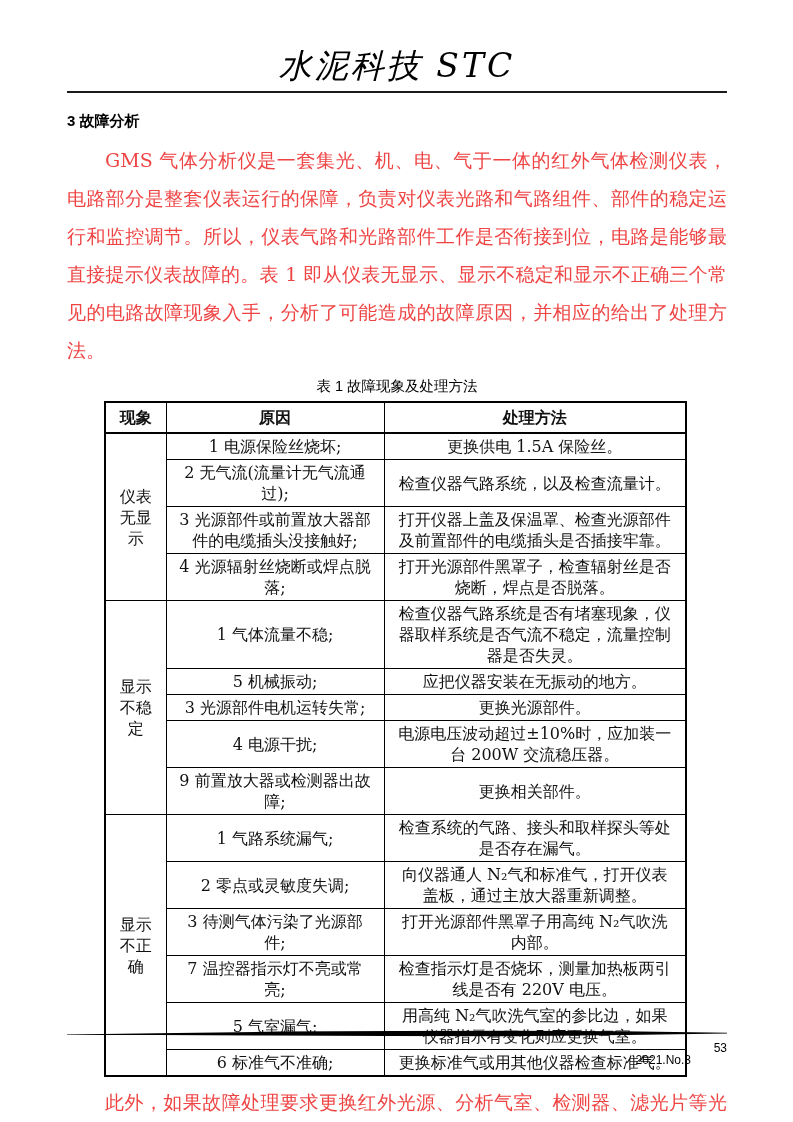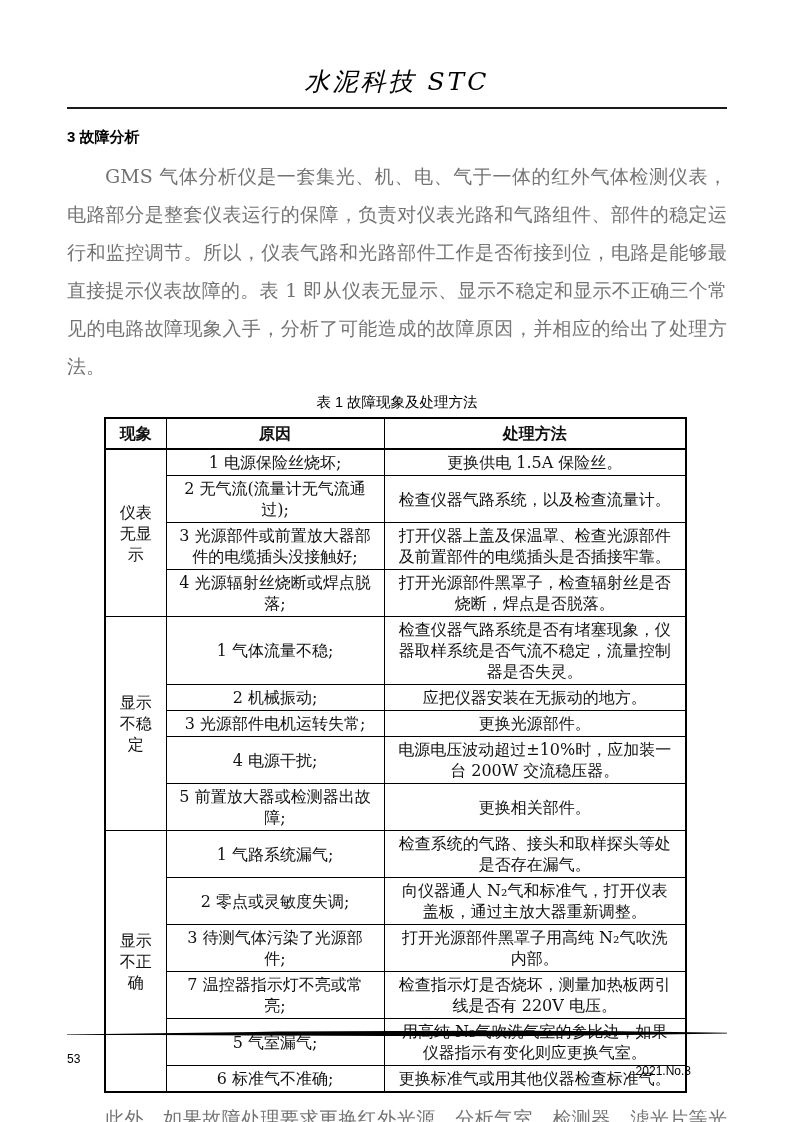--- a/index.html
+++ b/index.html
@@ -9,23 +9,23 @@
     box-sizing:border-box;
     background:#ffffff;
     outline:1px solid #dcdcdc;
     font-family:"DejaVu Serif","Liberation Serif",serif;
     color:#111;
     overflow:hidden;
   }
   .content { padding:0 66px 0 67px; }
 
   .journal-title {
-    padding-top:66px;
+    padding-top:50px;
     text-align:center;
-    font-size:25px;
+    font-size:33px;
     line-height:32px;
     font-style:italic;
     letter-spacing:3px;
     color:#000;
   }
   .header-rule {
     margin-top:9px;
     border-top:2px solid #1a1a1a;
     height:0;
   }
@@ -38,21 +38,21 @@
     line-height:28px;
     color:#000;
   }
 
   p.body-para {
     margin:6px 0 0 0;
     font-size:19px;
     line-height:38px;
     text-align:justify;
     text-indent:2em;
-    color:#737373;
+    color:#ef4444;
   }
 
   .table-caption {
     margin:8px 0 5px 0;
     text-align:center;
     font-family:"Liberation Sans","DejaVu Sans",sans-serif;
     font-size:14.5px;
     color:#000;
   }
 
@@ -88,22 +88,22 @@
 
   .footer {
     position:absolute;
     left:67px;
     top:1030px;
     width:660px;
   }
   .footer svg { display:block; width:660px; height:9px; }
   .footer-row {
     position:relative;
-    margin-top:13px;
-    text-align:left;
+    margin-top:2px;
+    text-align:right;
     font-family:"Liberation Sans","DejaVu Sans",sans-serif;
     font-size:12px;
     color:#000;
   }
   .footer-row .issue {
     position:absolute;
     right:36px;
     top:12px;
   }
 </style>
@@ -153,33 +153,33 @@
             <td>4 光源辐射丝烧断或焊点脱落;</td>
             <td>打开光源部件黑罩子，检查辐射丝是否烧断，焊点是否脱落。</td>
           </tr>
           <tr>
             <td class="phenomenon-cell" rowspan="5">显示
 不稳定</td>
             <td>1 气体流量不稳;</td>
             <td>检查仪器气路系统是否有堵塞现象，仪器取样系统是否气流不稳定，流量控制器是否失灵。</td>
           </tr>
           <tr>
-            <td>2 机械振动;</td>
+            <td>5 机械振动;</td>
             <td>应把仪器安装在无振动的地方。</td>
           </tr>
           <tr>
             <td>3 光源部件电机运转失常;</td>
             <td>更换光源部件。</td>
           </tr>
           <tr>
             <td>4 电源干扰;</td>
             <td>电源电压波动超过±10%时，应加装一台 200W 交流稳压器。</td>
           </tr>
           <tr>
-            <td>5 前置放大器或检测器出故障;</td>
+            <td>9 前置放大器或检测器出故障;</td>
             <td>更换相关部件。</td>
           </tr>
           <tr>
             <td class="phenomenon-cell" rowspan="6">显示
 不正确</td>
             <td>1 气路系统漏气;</td>
             <td>检查系统的气路、接头和取样探头等处是否存在漏气。</td>
           </tr>
           <tr>
             <td>2 零点或灵敏度失调;</td>

